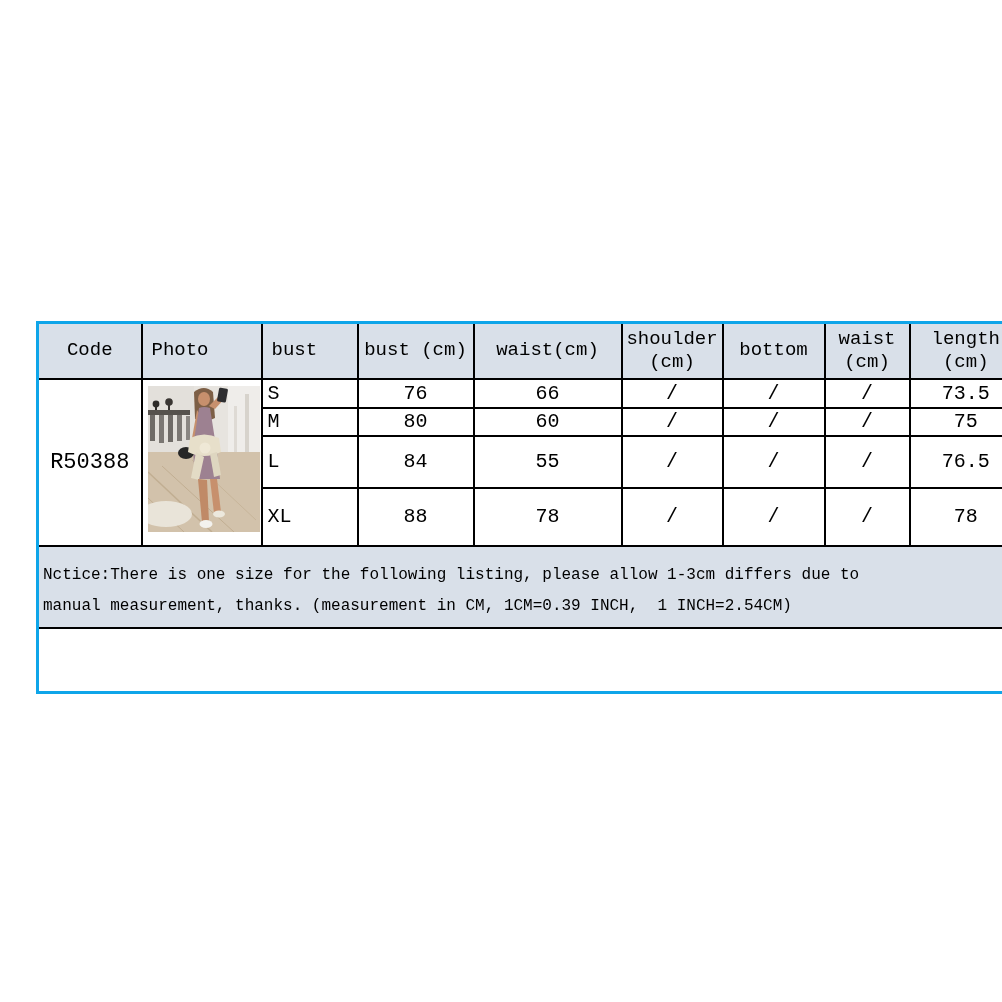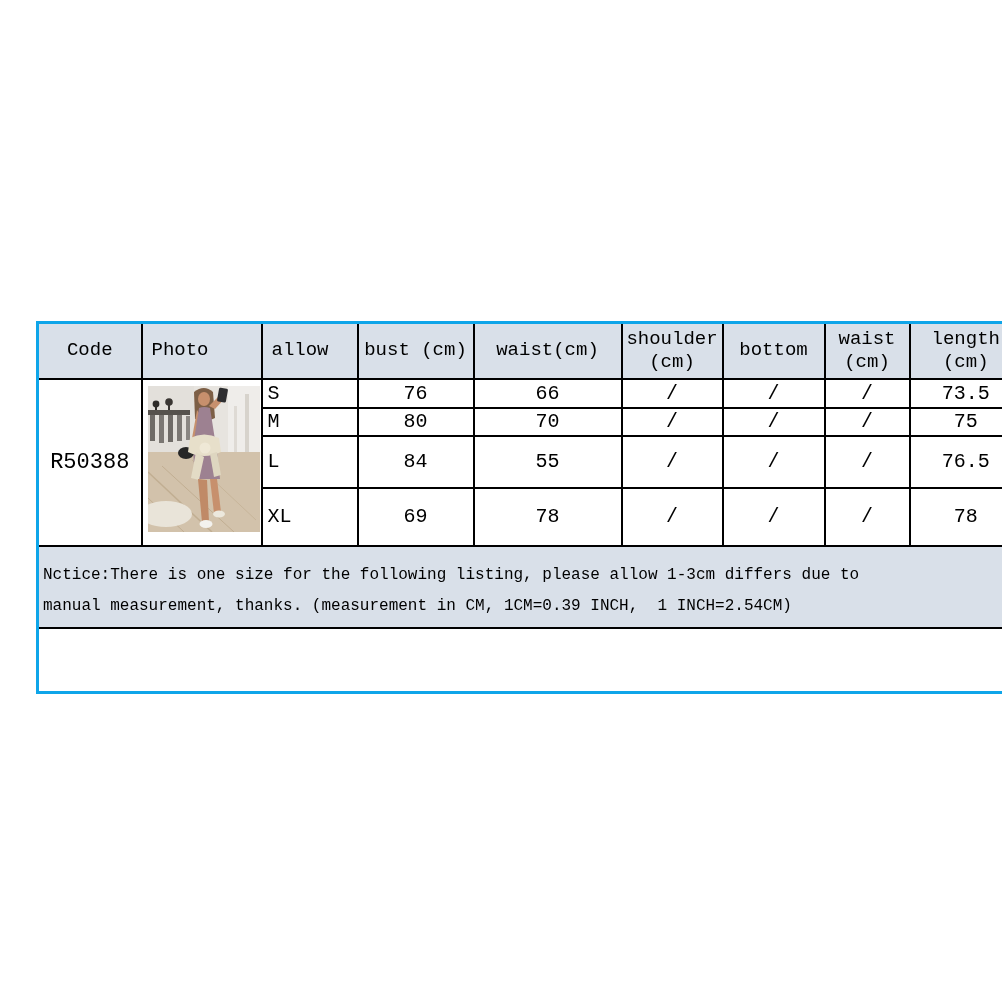--- a/index.html
+++ b/index.html
@@ -46,21 +46,21 @@
         <col style="width:148px">
         <col style="width:101px">
       <col style="width:102px">
         <col style="width:85px">
         <col style="width:113px">
     </colgroup>
     <thead>
       <tr class="head">
         <th>Code</th>
         <th class="al">Photo</th>
-        <th class="al">allow</th>
+        <th class="al">bust</th>
         <th>bust (cm)</th>
         <th>waist(cm)</th>
         <th>shoulder
 (cm)</th>
         <th>bottom</th>
         <th>waist
 (cm)</th>
         <th>length
 (cm)</th>
       </tr>
@@ -119,38 +119,38 @@
         <td class="num">76</td>
         <td class="num">66</td>
         <td class="num">/</td>
         <td class="num">/</td>
         <td class="num">/</td>
         <td class="num">73.5</td>
       </tr>
       <tr class="row-m">
         <td class="size">M</td>
         <td class="num">80</td>
-        <td class="num">70</td>
+        <td class="num">60</td>
         <td class="num">/</td>
         <td class="num">/</td>
         <td class="num">/</td>
         <td class="num">75</td>
       </tr>
       <tr class="row-l">
         <td class="size">L</td>
         <td class="num">84</td>
         <td class="num">55</td>
         <td class="num">/</td>
         <td class="num">/</td>
         <td class="num">/</td>
         <td class="num">76.5</td>
       </tr>
       <tr class="row-xl">
         <td class="size">XL</td>
-        <td class="num">69</td>
+        <td class="num">88</td>
         <td class="num">78</td>
         <td class="num">/</td>
         <td class="num">/</td>
         <td class="num">/</td>
         <td class="num">78</td>
       </tr>
       <tr class="notice-row">
         <td colspan="9">
           <div class="notice-line">Nctice:There is one size for the following listing, please allow 1-3cm differs due to</div>
           <div class="notice-line">manual measurement, thanks. (measurement in CM, 1CM=0.39 INCH,  1 INCH=2.54CM)</div>

